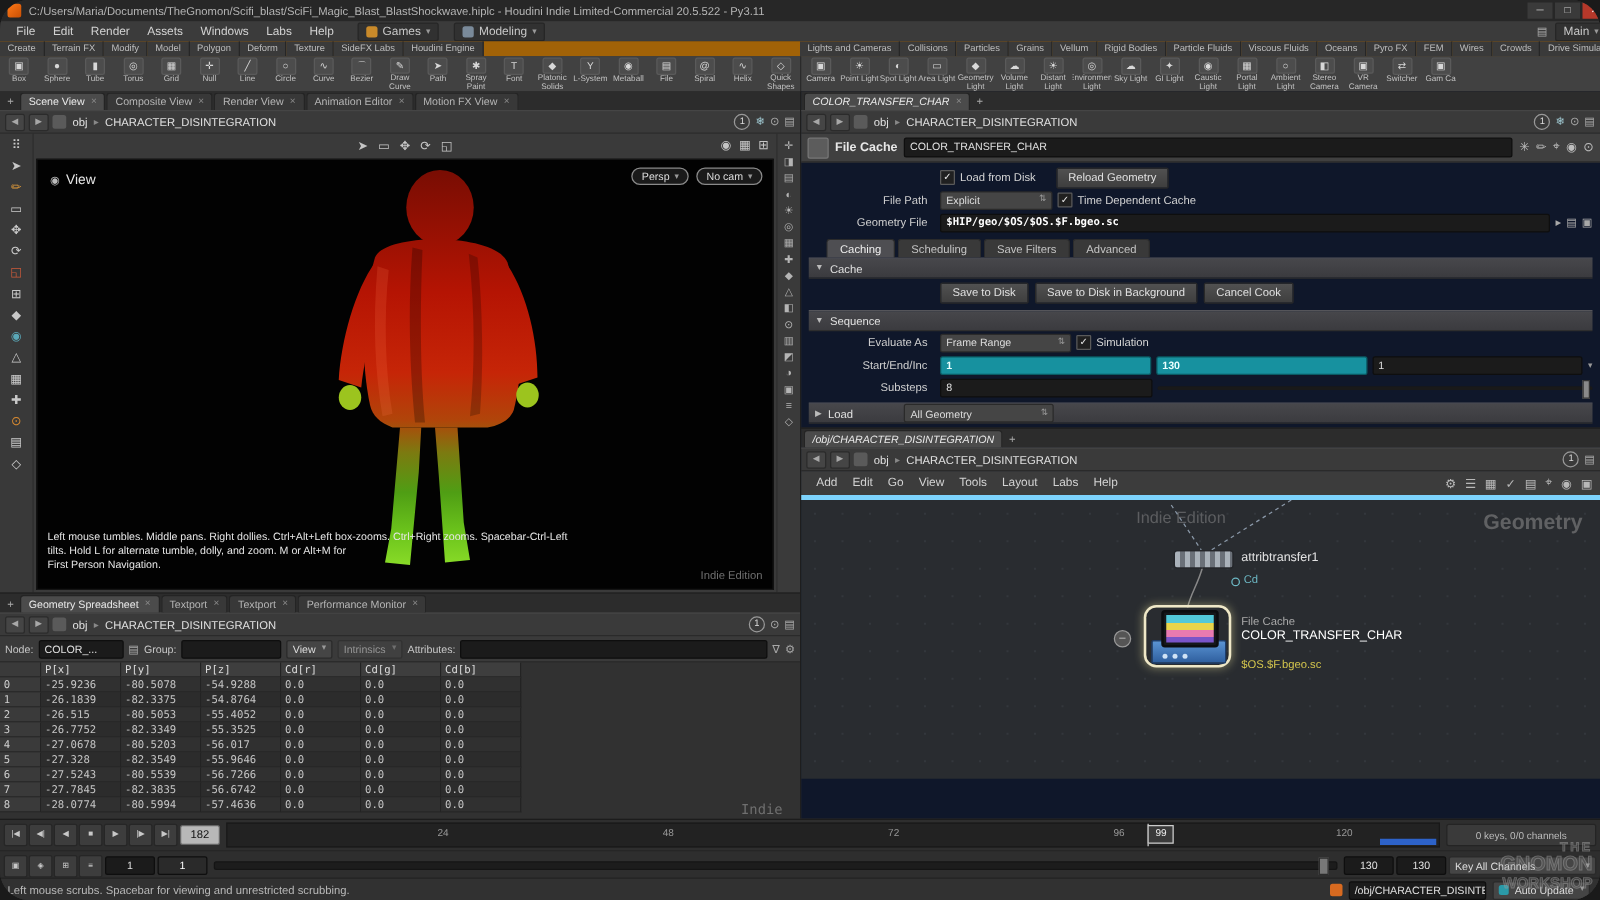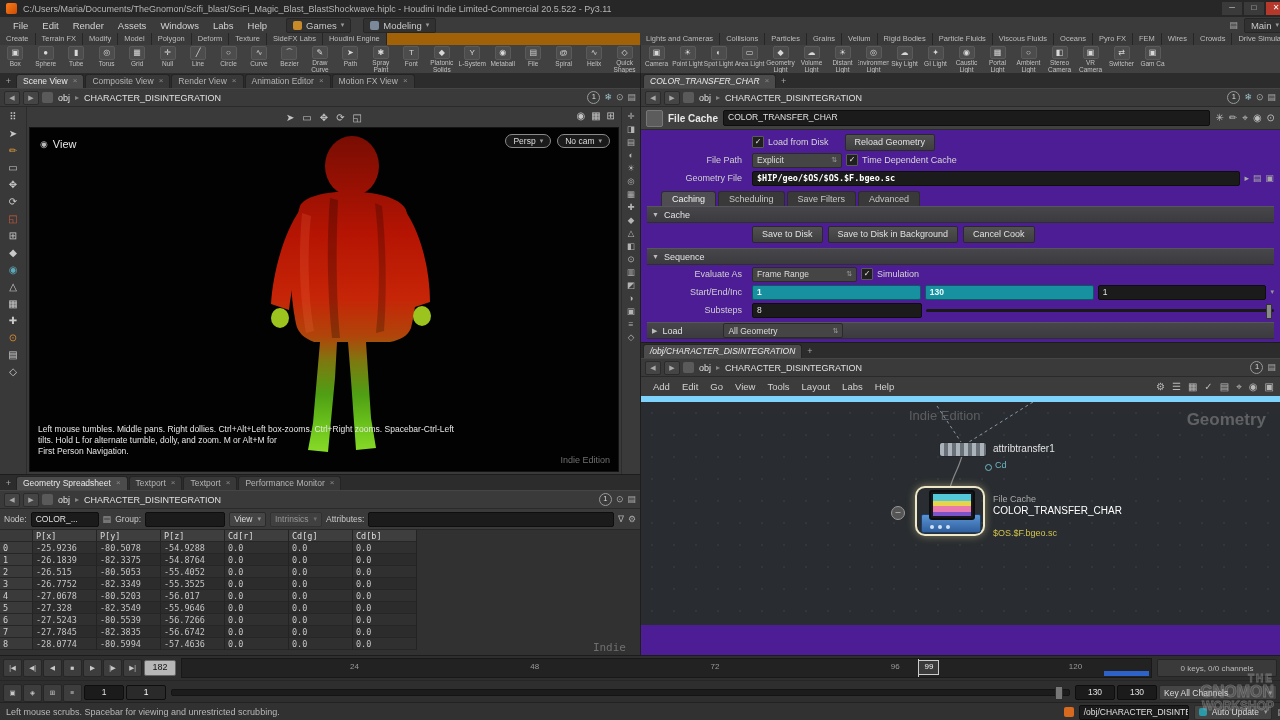--- a/index.html
+++ b/index.html
@@ -1,17 +1,17 @@
 <!DOCTYPE html>
 <html><head>
 <meta charset="utf-8">
 <style>
   html,body{margin:0;padding:0;background:#1a1a1a;}
   #root{position:relative;width:1280px;height:720px;background:#333;overflow:hidden;
-        font-family:"Liberation Sans",sans-serif;font-size:10px;color:#c8c8c8;}
+        font-family:"Liberation Sans",sans-serif;font-size:10px;color:#c8c8c8;border-radius:23px;}
 
   
   .titlebar{position:absolute;left:0;top:0;width:1280px;height:17px;background:#272727;
             display:flex;align-items:center;gap:6px;padding:0 6px;font-size:9px;color:#b5b5b5;}
   .hlogo{width:11px;height:11px;background:linear-gradient(135deg,#ff7a18,#c94f04);border-radius:2px;}
   .win-controls{margin-left:auto;display:flex;gap:2px;}
   .win-btn{width:20px;height:13px;text-align:center;line-height:12px;font-size:8px;color:#ccc;background:#3a3a3a;}
   .win-btn.close{background:#b5382a;color:#fff;}
 
   .menubar{position:absolute;left:0;top:17px;width:1280px;height:16px;background:#3b3b3b;
@@ -94,21 +94,21 @@
   .trow{display:flex;height:12px;line-height:12px;}
   .ss-head .td{background:#3e3e3e;color:#ddd;}
   .td{width:57px;border-right:1px solid #232323;border-bottom:1px solid #262626;padding:0 3px;
       overflow:hidden;color:#c4c4c4;}
   .td.idx{width:26px;background:#3a3a3a;color:#cfcfcf;}
   .ss-rows .trow:nth-of-type(even) .td:not(.idx){background:#2c2c2c;}
   .ss-rows .trow:nth-of-type(odd) .td:not(.idx){background:#303030;}
   .ss-wm{position:absolute;right:14px;bottom:4px;color:#6f6f6f;font-size:11px;}
 
   
-  .right-pane{position:absolute;left:641px;top:73px;width:639px;height:582px;background:#4c1d95;}
+  .right-pane{position:absolute;left:641px;top:73px;width:639px;height:582px;background:#0f172a;}
   .param-header{height:22px;display:flex;align-items:center;gap:5px;padding:0 5px;background:#404040;
                 border-bottom:1px solid #2a2a2a;}
   .ph-icon{width:15px;height:15px;background:#5c5c5c;border:1px solid #777;border-radius:2px;}
   .ph-type{font-weight:bold;color:#e8e8e8;font-size:10px;white-space:nowrap;}
   .ph-name{flex:1;height:14px;line-height:13px;}
   .ph-icons{display:flex;gap:5px;}
   .ph-icons span{font-size:10px;color:#bdbdbd;}
   .pbody{padding:3px 6px 0 6px;}
   .prow{display:flex;align-items:center;height:18px;gap:4px;}
   .plabel{width:95px;text-align:right;padding-right:6px;color:#cfcfcf;font-size:9px;white-space:nowrap;flex:none;}
@@ -125,21 +125,21 @@
   .ptabs2 div:nth-of-type(1){background:#4e4e52;color:#f0f0f0;}
   .section{height:15px;background:linear-gradient(#47474b,#3b3b3f);border-top:1px solid #55555a;
            border-bottom:1px solid #2e2e2e;display:flex;align-items:center;gap:5px;padding:0 5px;
            font-size:9px;color:#e2e2e2;margin-top:3px;}
   .sec-arrow{font-size:7px;color:#bbb;}
   .slider{flex:1;height:3px;background:#191919;border-radius:2px;position:relative;}
   .slider .handle{position:absolute;right:2px;top:-5px;width:4px;height:13px;background:#8a8a8a;border:1px solid #333;}
 
   
   .net-menubar{height:19px;display:flex;align-items:center;gap:2px;padding:0 6px;background:#3c3c3c;
-               border-bottom:6px solid #7dd3fc;font-size:9.5px;}
+               border-bottom:4px solid #7dd3fc;font-size:9.5px;}
   .net-menubar .menu-item{padding:0 6px;}
   .net-icons{margin-left:auto;display:flex;gap:7px;}
   .net-icons span{font-size:10px;color:#b8b8b8;}
   .net-canvas{position:relative;height:223px;background:#292c30;overflow:hidden;
               background-image:radial-gradient(#33373c 1px,transparent 1px);background-size:22px 22px;}
   .wm-top{position:absolute;left:268px;top:6px;color:#9a9a9a;opacity:.45;font-size:13px;}
   .wm-right{position:absolute;right:14px;top:8px;color:#8d8d8d;opacity:.55;font-size:17px;font-weight:bold;}
   .node-at{position:absolute;left:298px;top:40px;width:46px;height:13px;border-radius:3px;
            background:repeating-linear-gradient(90deg,#aab2ba 0 4px,#6a7078 4px 8px);border:1px solid #24262a;}
   .node-at-label{position:absolute;left:352px;top:41px;color:#e2e2e2;font-size:10px;}

